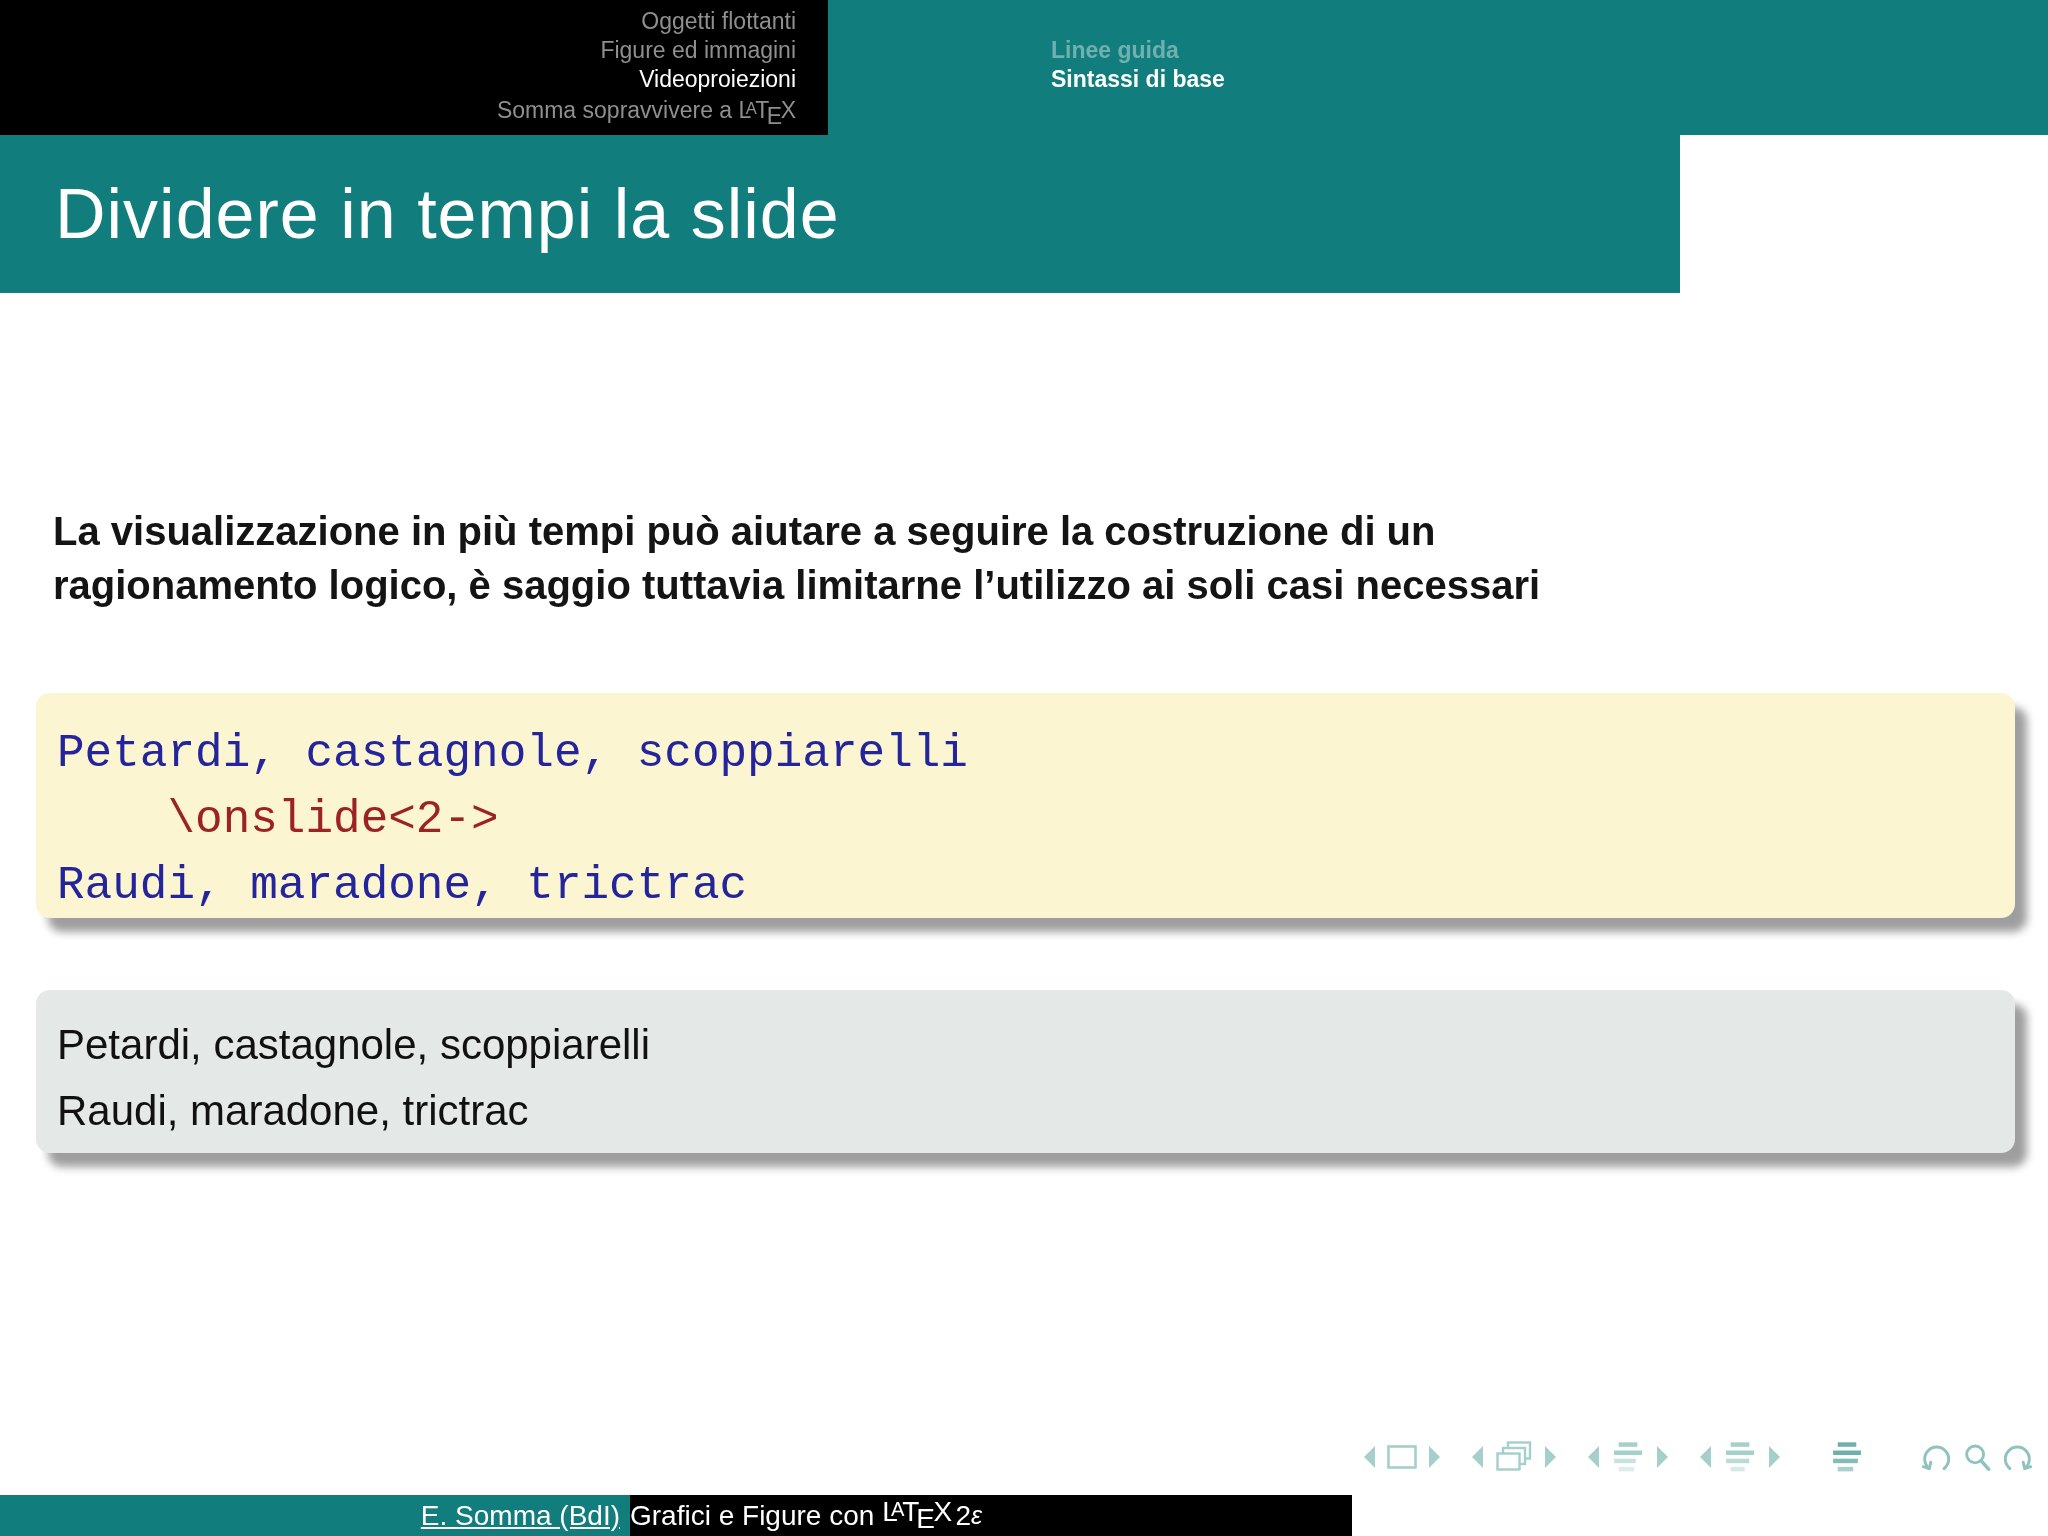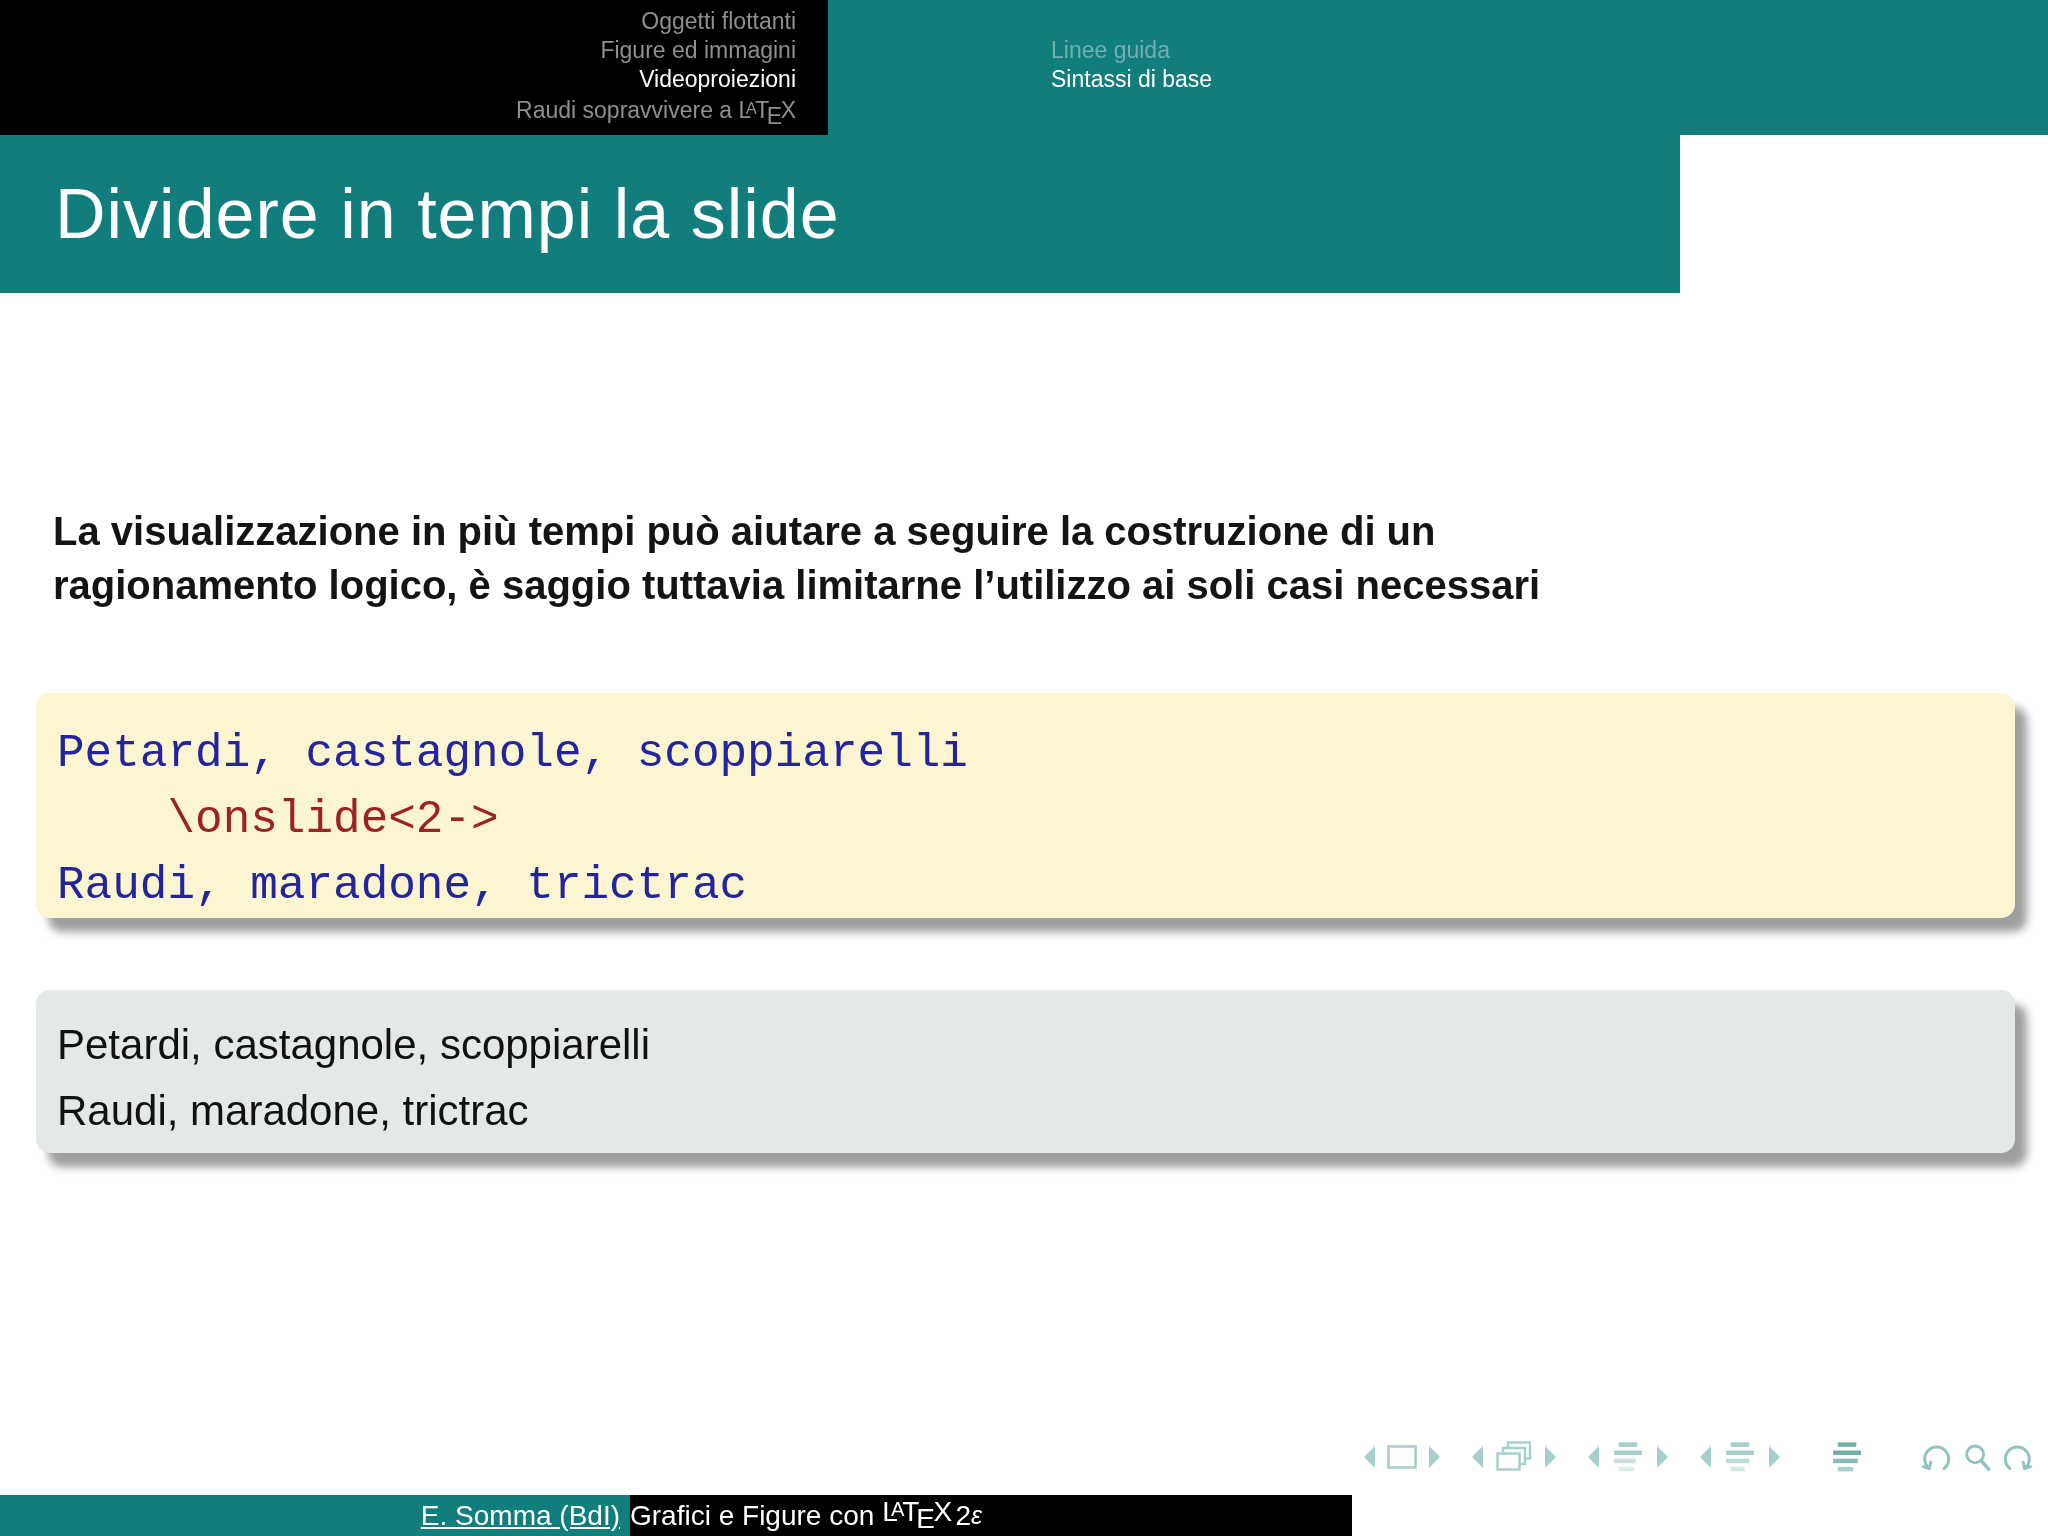--- a/index.html
+++ b/index.html
@@ -22,21 +22,21 @@
 
   
   .topbar{position:absolute;left:0;top:0;width:2048px;height:135px;background:var(--teal);}
   .header-black{
     position:absolute;left:0;top:0;width:828px;height:135px;background:#000;
     padding:7px 32px 0 0;display:flex;flex-direction:column;align-items:flex-end;
   }
   .section-item{font-size:23px;line-height:29px;color:var(--dim-on-black);white-space:nowrap;cursor:pointer;}
   .section-item.active{color:#ffffff;}
   .subsection-col{position:absolute;left:1051px;top:36px;}
-  .subsection-item{font-size:23px;line-height:29px;color:var(--dim-on-teal);white-space:nowrap;cursor:pointer;}
+  .subsection-item{font-size:23px;line-height:29px;color:var(--dim-on-teal);white-space:nowrap;cursor:pointer;font-weight:bold;}
   .subsection-item.active{color:#ffffff;}
 
   
   .titlebar{position:absolute;left:0;top:135px;width:1680px;height:158px;background:var(--teal);}
   .frametitle{
     position:absolute;left:55px;top:50%;transform:translateY(-50%);
     color:#ffffff;font-size:70px;letter-spacing:1px;white-space:nowrap;font-weight:normal;margin:0;
   }
 
   
@@ -95,21 +95,21 @@
 <body>
 
 <div class="slide">
 
   <div class="topbar">
     <div class="header-black">
       <div class="section-item">Oggetti flottanti</div>
       <div class="section-item">Figure ed immagini</div>
       <div class="section-item active">Videoproiezioni</div>
       <div class="section-item">
-        <span>Raudi sopravvivere a</span><span class="lx sp-before"><span>L</span><span class="lx-a">A</span><span>T</span><span class="lx-e">E</span><span>X</span></span>
+        <span>Somma sopravvivere a</span><span class="lx sp-before"><span>L</span><span class="lx-a">A</span><span>T</span><span class="lx-e">E</span><span>X</span></span>
       </div>
     </div>
     <div class="subsection-col">
       <div class="subsection-item">Linee guida</div>
       <div class="subsection-item active">Sintassi di base</div>
     </div>
   </div>
 
   <div class="titlebar">
     <h1 class="frametitle">Dividere in tempi la slide</h1>

